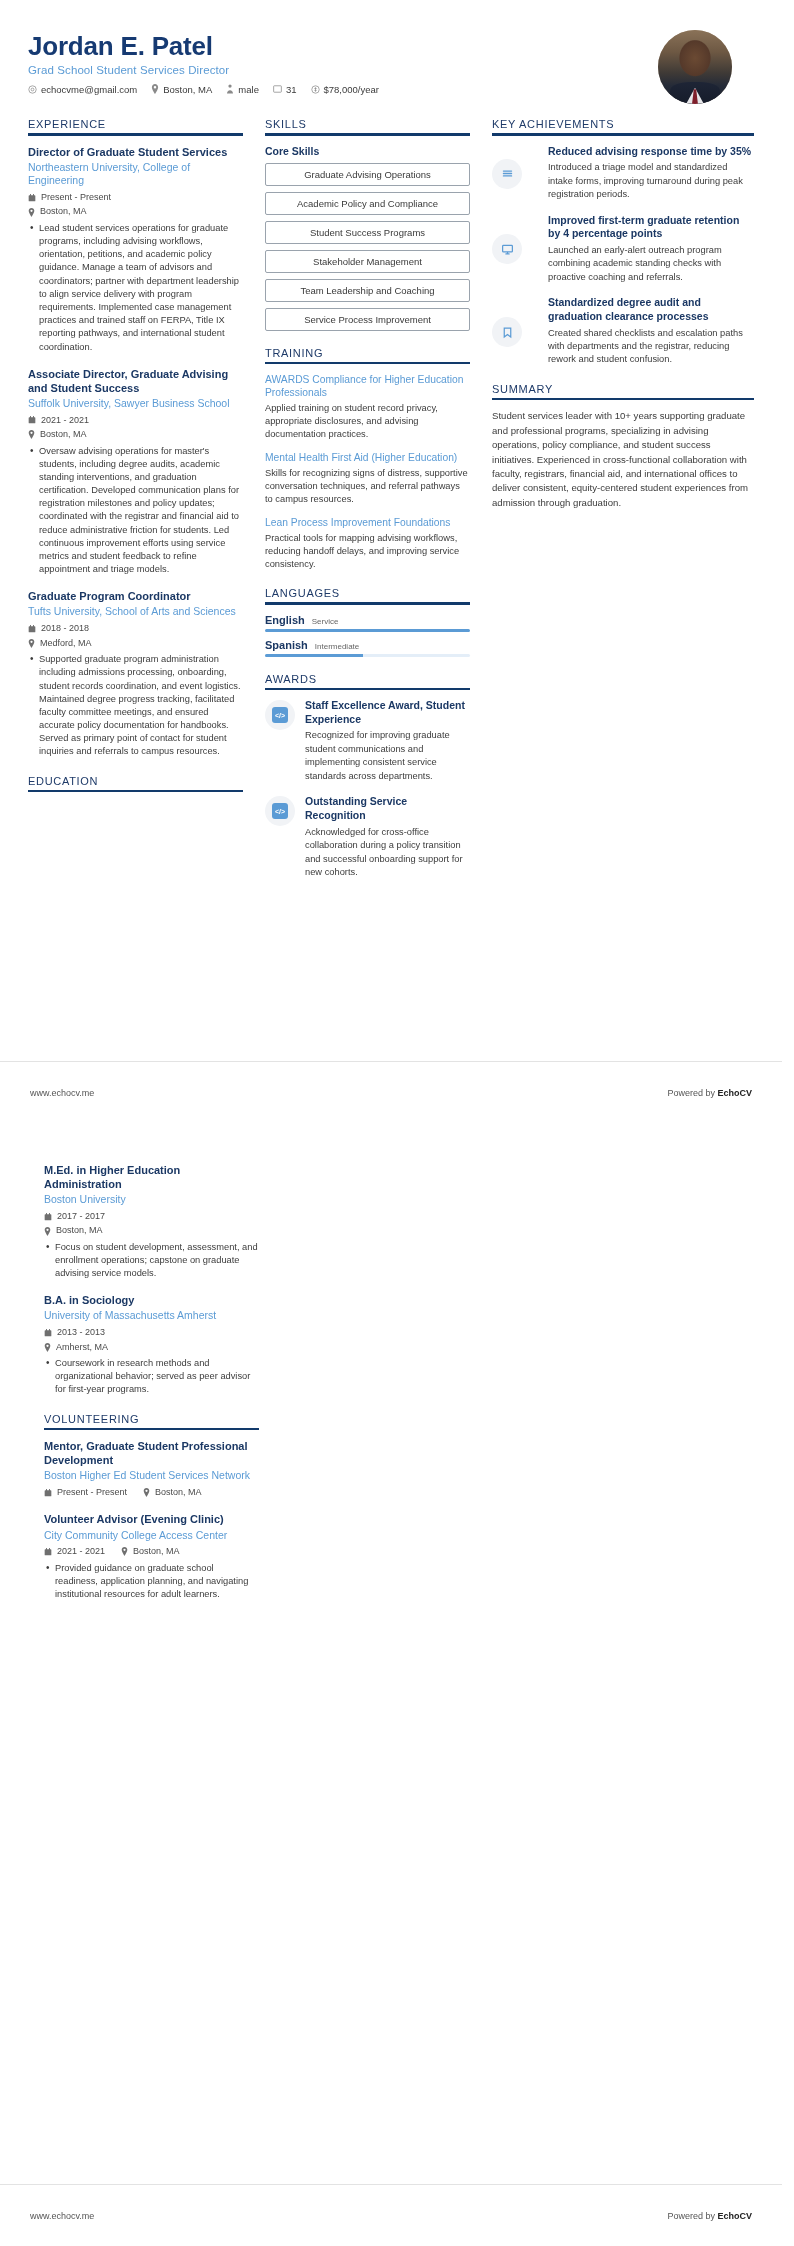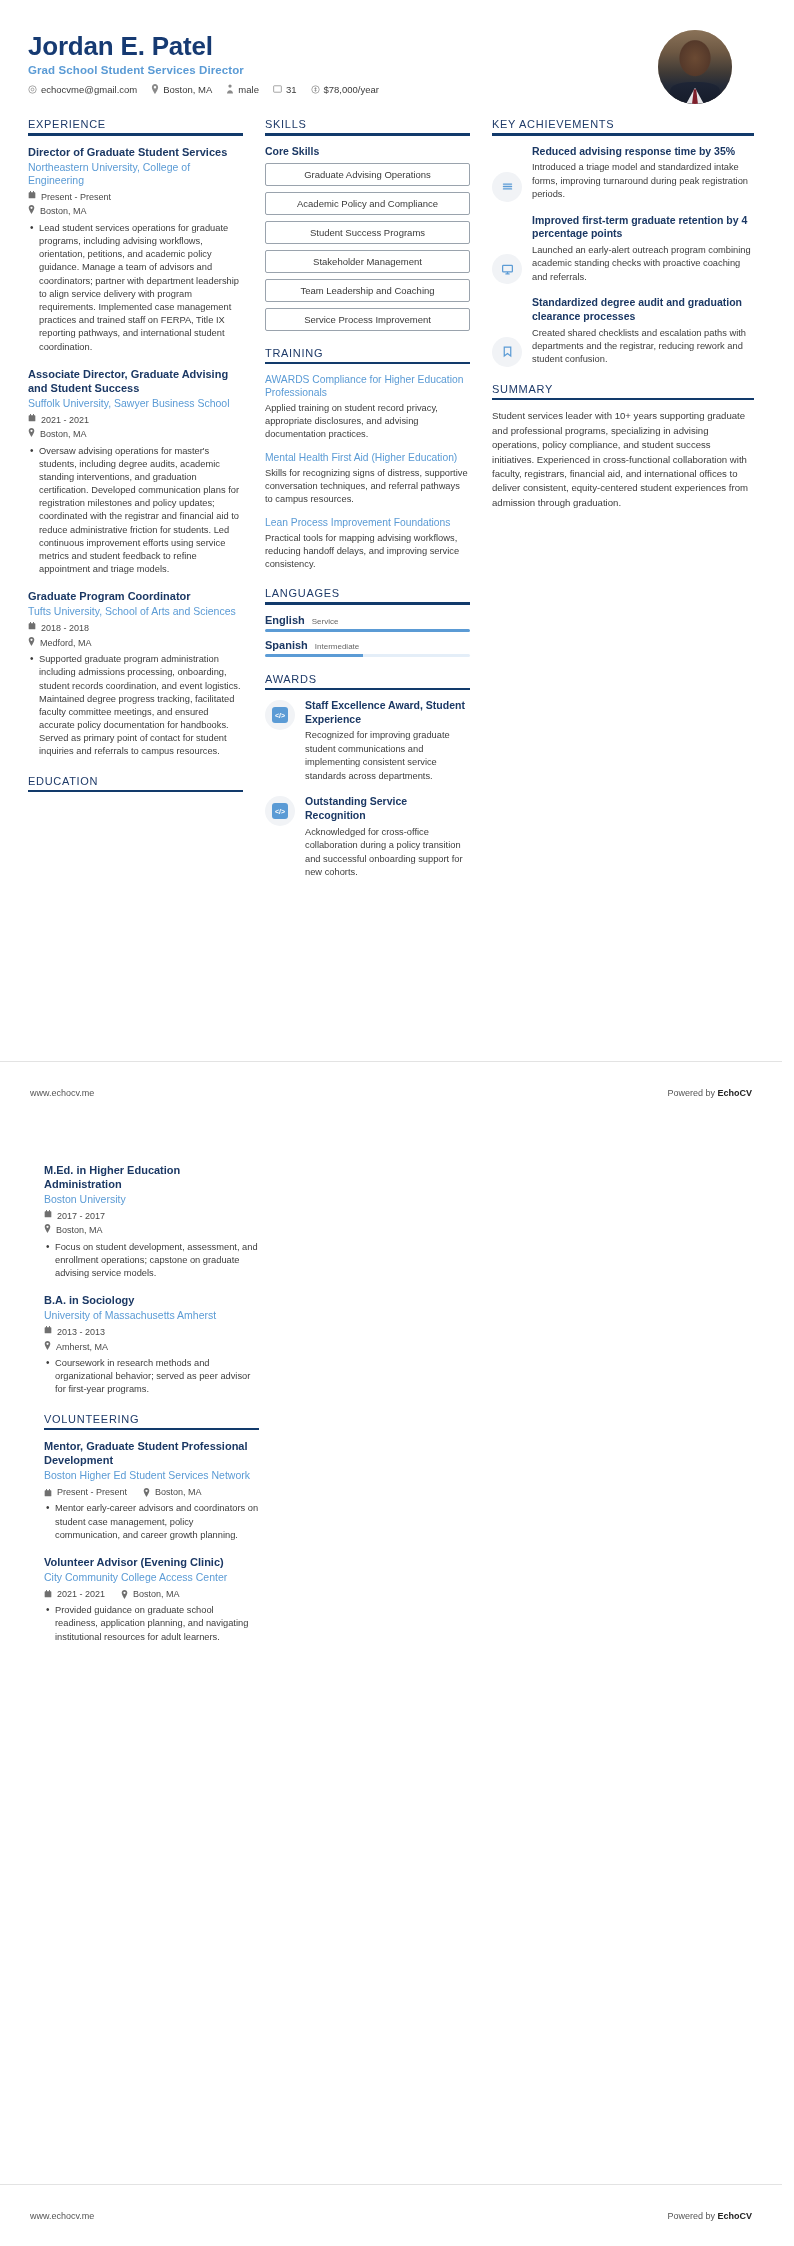--- a/index.html
+++ b/index.html
@@ -32,21 +32,21 @@
   .name {
     font-size: 26px;
     font-weight: 700;
     color: #163a72;
     letter-spacing: -0.2px;
     line-height: 1.1;
     margin: 0 0 3px 0;
   }
   .headline {
     font-size: 11.5px;
-    font-weight: 700;
+    font-weight: 400;
     color: #5b9bd5;
     margin: 0 0 8px 0;
     letter-spacing: .1px;
   }
   .contact-row {
     display: flex;
     flex-wrap: wrap;
     align-items: center;
     gap: 4px 14px;
     font-size: 9.5px;
@@ -122,20 +122,21 @@
   }
   .entry-org {
     font-size: 10.5px;
     font-weight: 400;
     color: #5b9bd5;
     line-height: 1.3;
     margin-bottom: 3px;
   }
   .meta-line {
     display: flex;
+    align-items: center;
     gap: 5px;
     font-size: 9px;
     color: #4a4a4a;
     line-height: 1.5;
     margin-bottom: 1px;
   }
   .meta-line svg { flex: 0 0 auto; display:block; }
   .meta-inline { display:flex; gap:16px; flex-wrap: wrap; }
   .bullets { margin: 3px 0 0 0; padding: 0 0 0 11px; list-style: none; }
   .bullets li {
@@ -189,21 +190,21 @@
 
   
   .lang { margin-bottom: 7px; }
   .lang-row { display: flex; align-items: baseline; gap: 7px; margin-bottom: 3px; }
   .lang-name { font-size: 11px; font-weight: 600; color: #1b3864; }
   .lang-level { font-size: 8px; color: #666; }
   .bar { height: 3px; background: #e4eef8; border-radius: 2px; overflow: hidden; }
   .bar > i { display:block; height: 100%; background: #5b9bd5; }
 
   
-  .ach { display: flex; gap: 10px; margin-bottom: 12px; align-items: flex-end; }
+  .ach { display: flex; gap: 26px; margin-bottom: 12px; align-items: center; }
   .ach-ico {
     width: 30px; height: 30px; flex: 0 0 30px;
     border-radius: 50%;
     background: #f1f3f6;
     display: flex; align-items: center; justify-content: center;
     margin-top: 1px;
   }
   .award-wrap { display:flex; gap:10px; margin-bottom:12px; align-items:flex-start; }
   .award-badge {
     width: 30px; height: 30px; flex:0 0 30px; border-radius: 50%;
@@ -641,23 +642,20 @@
             </span>
             <span style="display:flex;align-items:center;gap:5px">
               <span>
                 <svg width="7" height="9" viewBox="0 0 12 16" fill="#6f6f6f">
                     <path d="M6 0C3.2 0 1 2.2 1 5c0 3.6 5 11 5 11s5-7.4 5-11c0-2.8-2.2-5-5-5zm0 7a2 2 0 110-4 2 2 0 010 4z"></path>
                   </svg>
               </span>
               <span>Boston, MA</span>
             </span>
           </div>
-          <ul class="bullets">
-            <li>Mentor early-career advisors and coordinators on student case management, policy communication, and career growth planning.</li>
-          </ul>
         </div>
 
         <div class="entry">
           <div class="entry-title">Volunteer Advisor (Evening Clinic)</div>
           <div class="entry-org">City Community College Access Center</div>
           <div class="meta-line meta-inline">
             <span style="display:flex;align-items:center;gap:5px">
               <span>
                 <svg width="8" height="8" viewBox="0 0 12 12" fill="#6f6f6f">
                     <rect x="1" y="2" width="10" height="9" rx="1"></rect>

